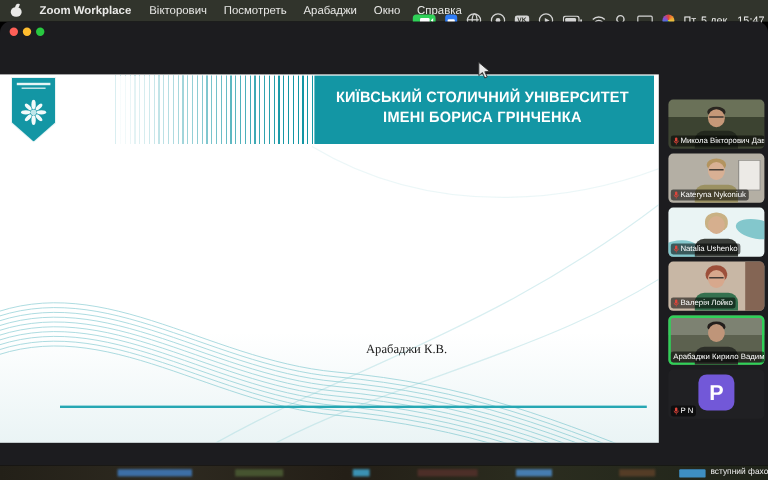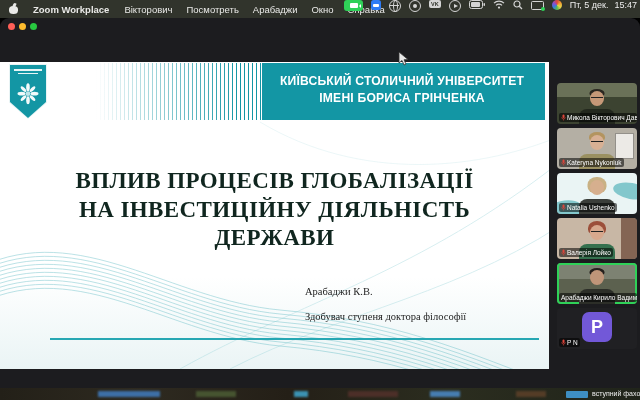--- a/index.html
+++ b/index.html
@@ -10,21 +10,21 @@
   
   #menubar{left:0;top:0;width:640px;height:18px;background:#31342c;
            display:flex;align-items:center;color:#e9e9e7;font-size:9.5px;}
   #menubar .apple{width:9px;height:10px;margin:0 7px 0 9px;position:relative;}
   #menubar .apple .body{position:absolute;left:0;top:2px;width:9px;height:8px;
            background:#e9e9e7;border-radius:45% 45% 48% 48%;}
   #menubar .apple .leaf{position:absolute;left:4px;top:-1px;width:3px;height:4px;
            background:#e9e9e7;border-radius:60% 0 60% 0;transform:rotate(20deg);}
   .menuitem{padding:0 7px;white-space:nowrap;}
   .menuitem.app{font-weight:bold;padding:0 8px;}
-  #status{position:absolute;right:3px;top:0;height:34px;display:flex;align-items:flex-start;gap:8px;}
+  #status{position:absolute;right:3px;top:0;height:34px;display:flex;align-items:center;gap:8px;}
   .sic{display:flex;align-items:center;justify-content:center;color:#dedede;}
   #rec-pill{width:19px;height:11px;background:#2fd158;border-radius:3px;
             display:flex;align-items:center;justify-content:center;}
   #rec-pill .cam{width:8px;height:5px;background:#fff;border-radius:1px;position:relative;}
   #rec-pill .cam:after{content:"";position:absolute;right:-3px;top:0.5px;border:2px solid transparent;
             border-right-color:#fff;border-left:0;}
   #blueapp{width:10px;height:10px;border-radius:2.5px;background:#2e7cf6;position:relative;}
   #blueapp:after{content:"";position:absolute;left:2px;top:3.5px;width:6px;height:3px;background:#fff;border-radius:1px;}
   .ring{width:10px;height:10px;border:1px solid #d4d4d4;border-radius:50%;position:relative;}
   .ring.globe:after{content:"";position:absolute;left:3px;top:-1px;width:3px;height:10px;
@@ -221,28 +221,22 @@
         <ellipse cx="17.5" cy="11" rx="4" ry="1.8"></ellipse>
         <ellipse cx="6.5" cy="6.5" rx="1.6" ry="3.6" transform="rotate(-45 6.5 6.5)"></ellipse>
         <ellipse cx="15.5" cy="15.5" rx="1.6" ry="3.6" transform="rotate(-45 15.5 15.5)"></ellipse>
         <ellipse cx="15.5" cy="6.5" rx="1.6" ry="3.6" transform="rotate(45 15.5 6.5)"></ellipse>
         <ellipse cx="6.5" cy="15.5" rx="1.6" ry="3.6" transform="rotate(45 6.5 15.5)"></ellipse>
       </g>
       <circle cx="11" cy="11" r="2.4" fill="#bfe6ea"></circle>
     </svg>
   </div>
 
-  <div id="slidetitle" class="abs">
-    <div>ВПЛИВ ПРОЦЕСІВ ГЛОБАЛІЗАЦІЇ</div>
-    <div>НА ІНВЕСТИЦІЙНУ ДІЯЛЬНІСТЬ</div>
-    <div>ДЕРЖАВИ</div>
-  </div>
 
   <div id="author-name" class="abs author-line">Арабаджи К.В.</div>
-  <div id="author-role" class="abs author-line">Здобувач ступеня доктора філософії</div>
   <div id="tealrule" class="abs"></div>
 </div>
 
 <svg id="cursor" class="abs" viewBox="0 0 11 15">
   <path d="M1 1 L1 12 L4 9.5 L6 14 L8 13 L6 8.8 L10 8.5 Z" fill="#e8e8e8" stroke="#333" stroke-width="0.8"></path>
 </svg>
 
 <div id="t1" class="tile">
   <span class="hair" style="top:6px;width:15px;height:8px;background:#2a2620;"></span>
   <span class="head" style="top:8px;background:#c69878;"></span>

